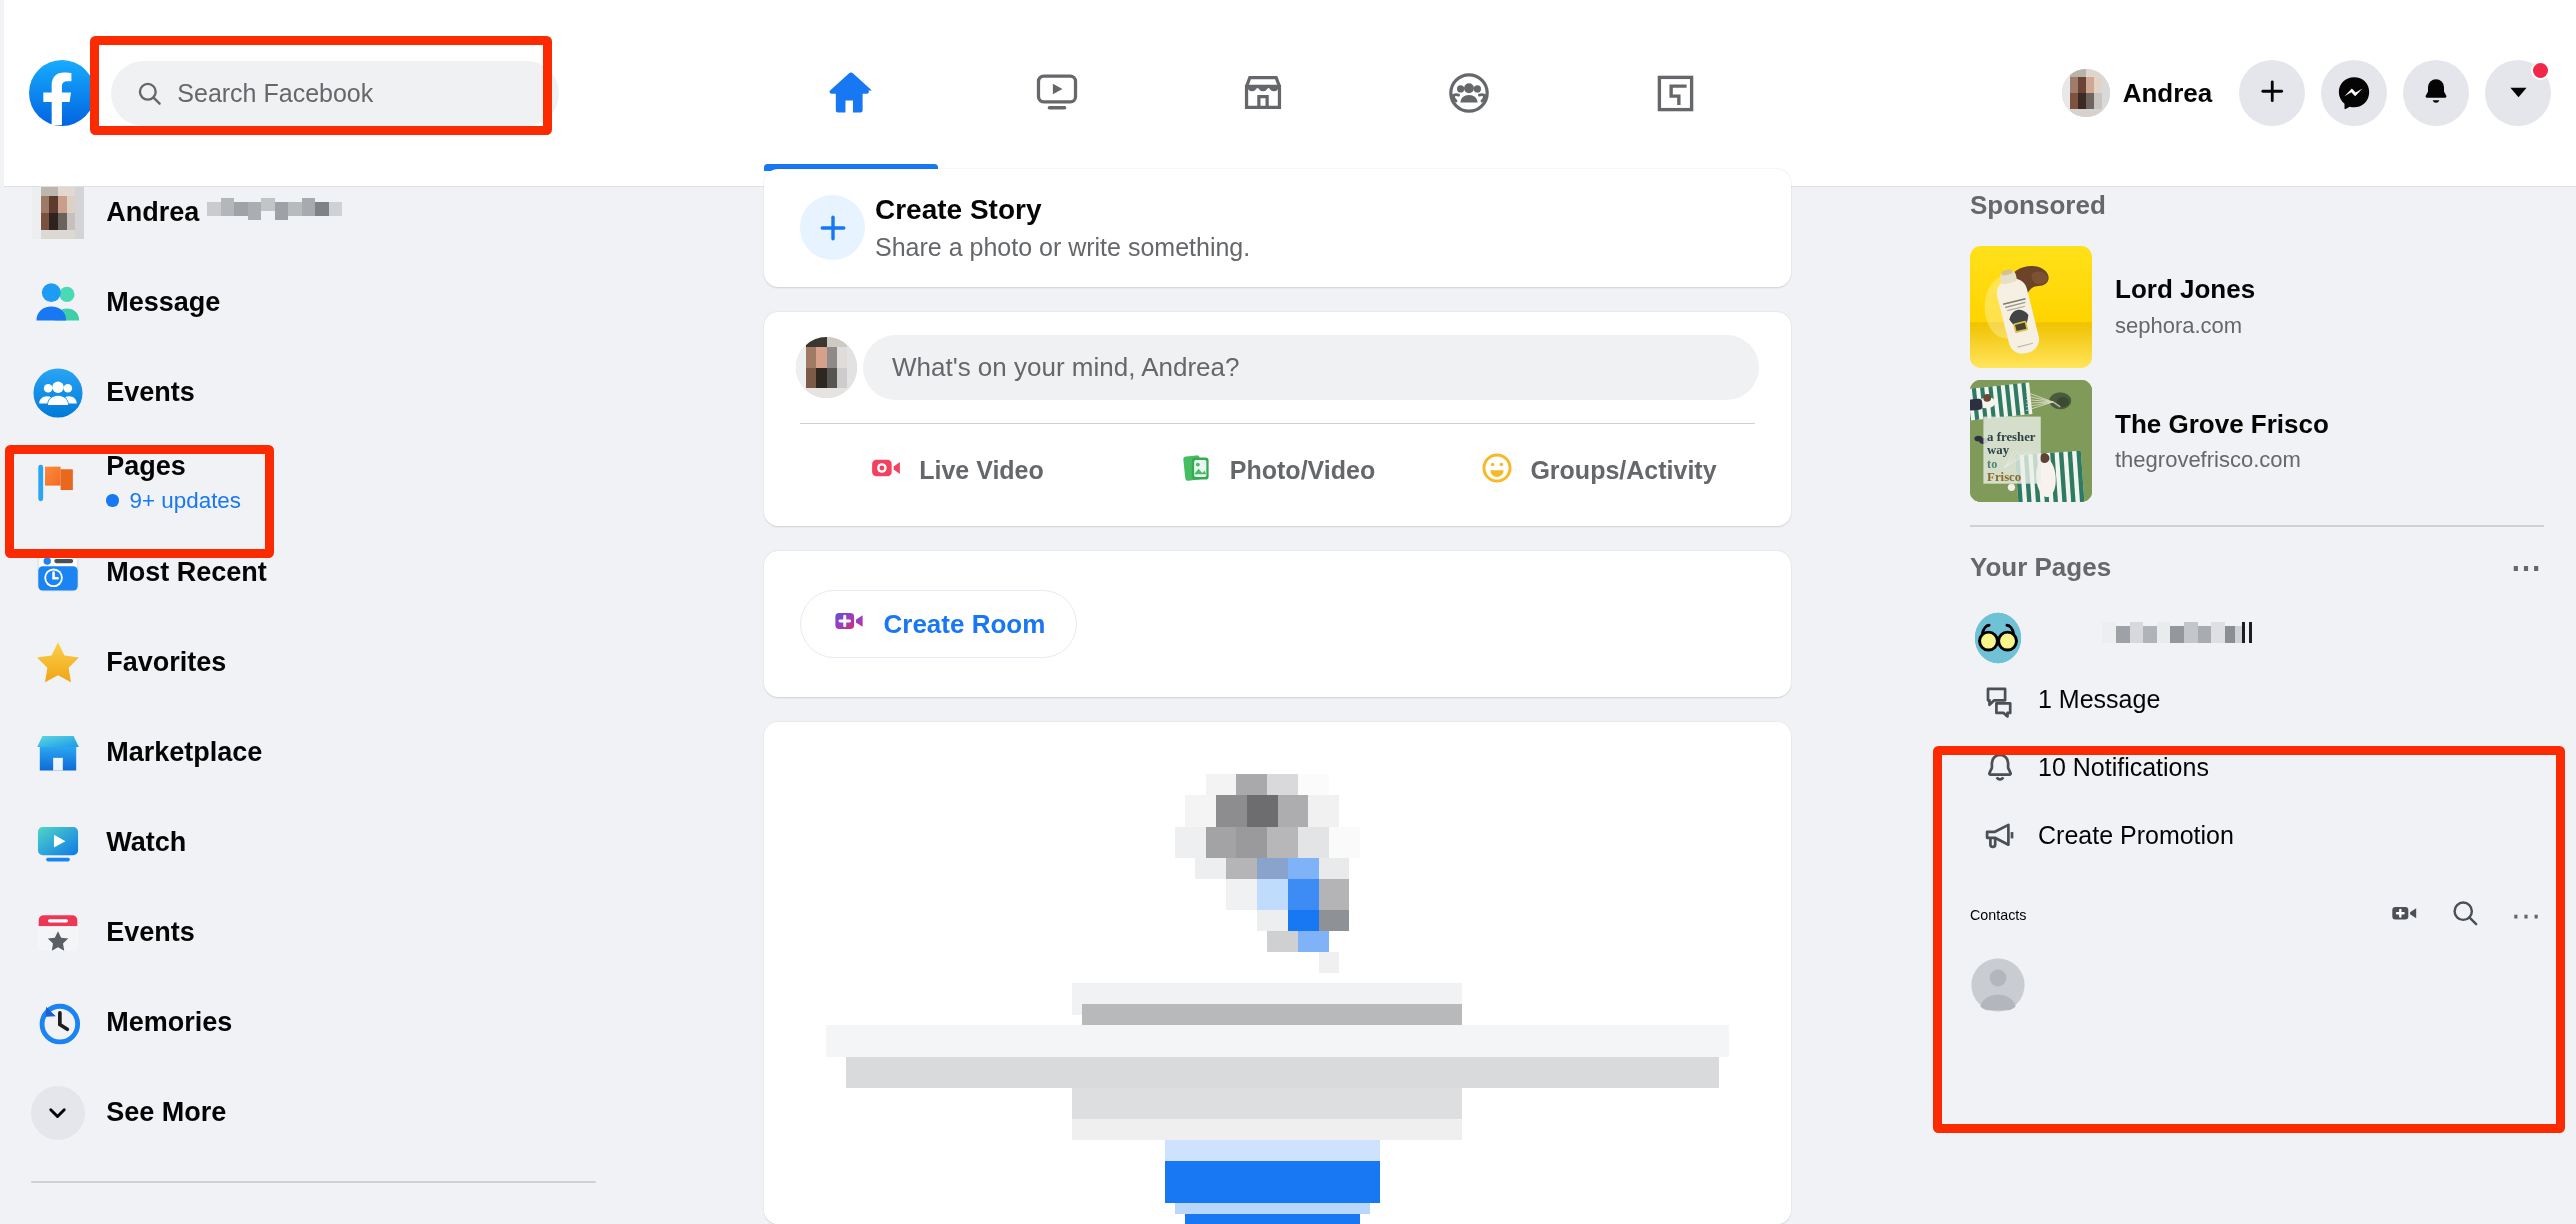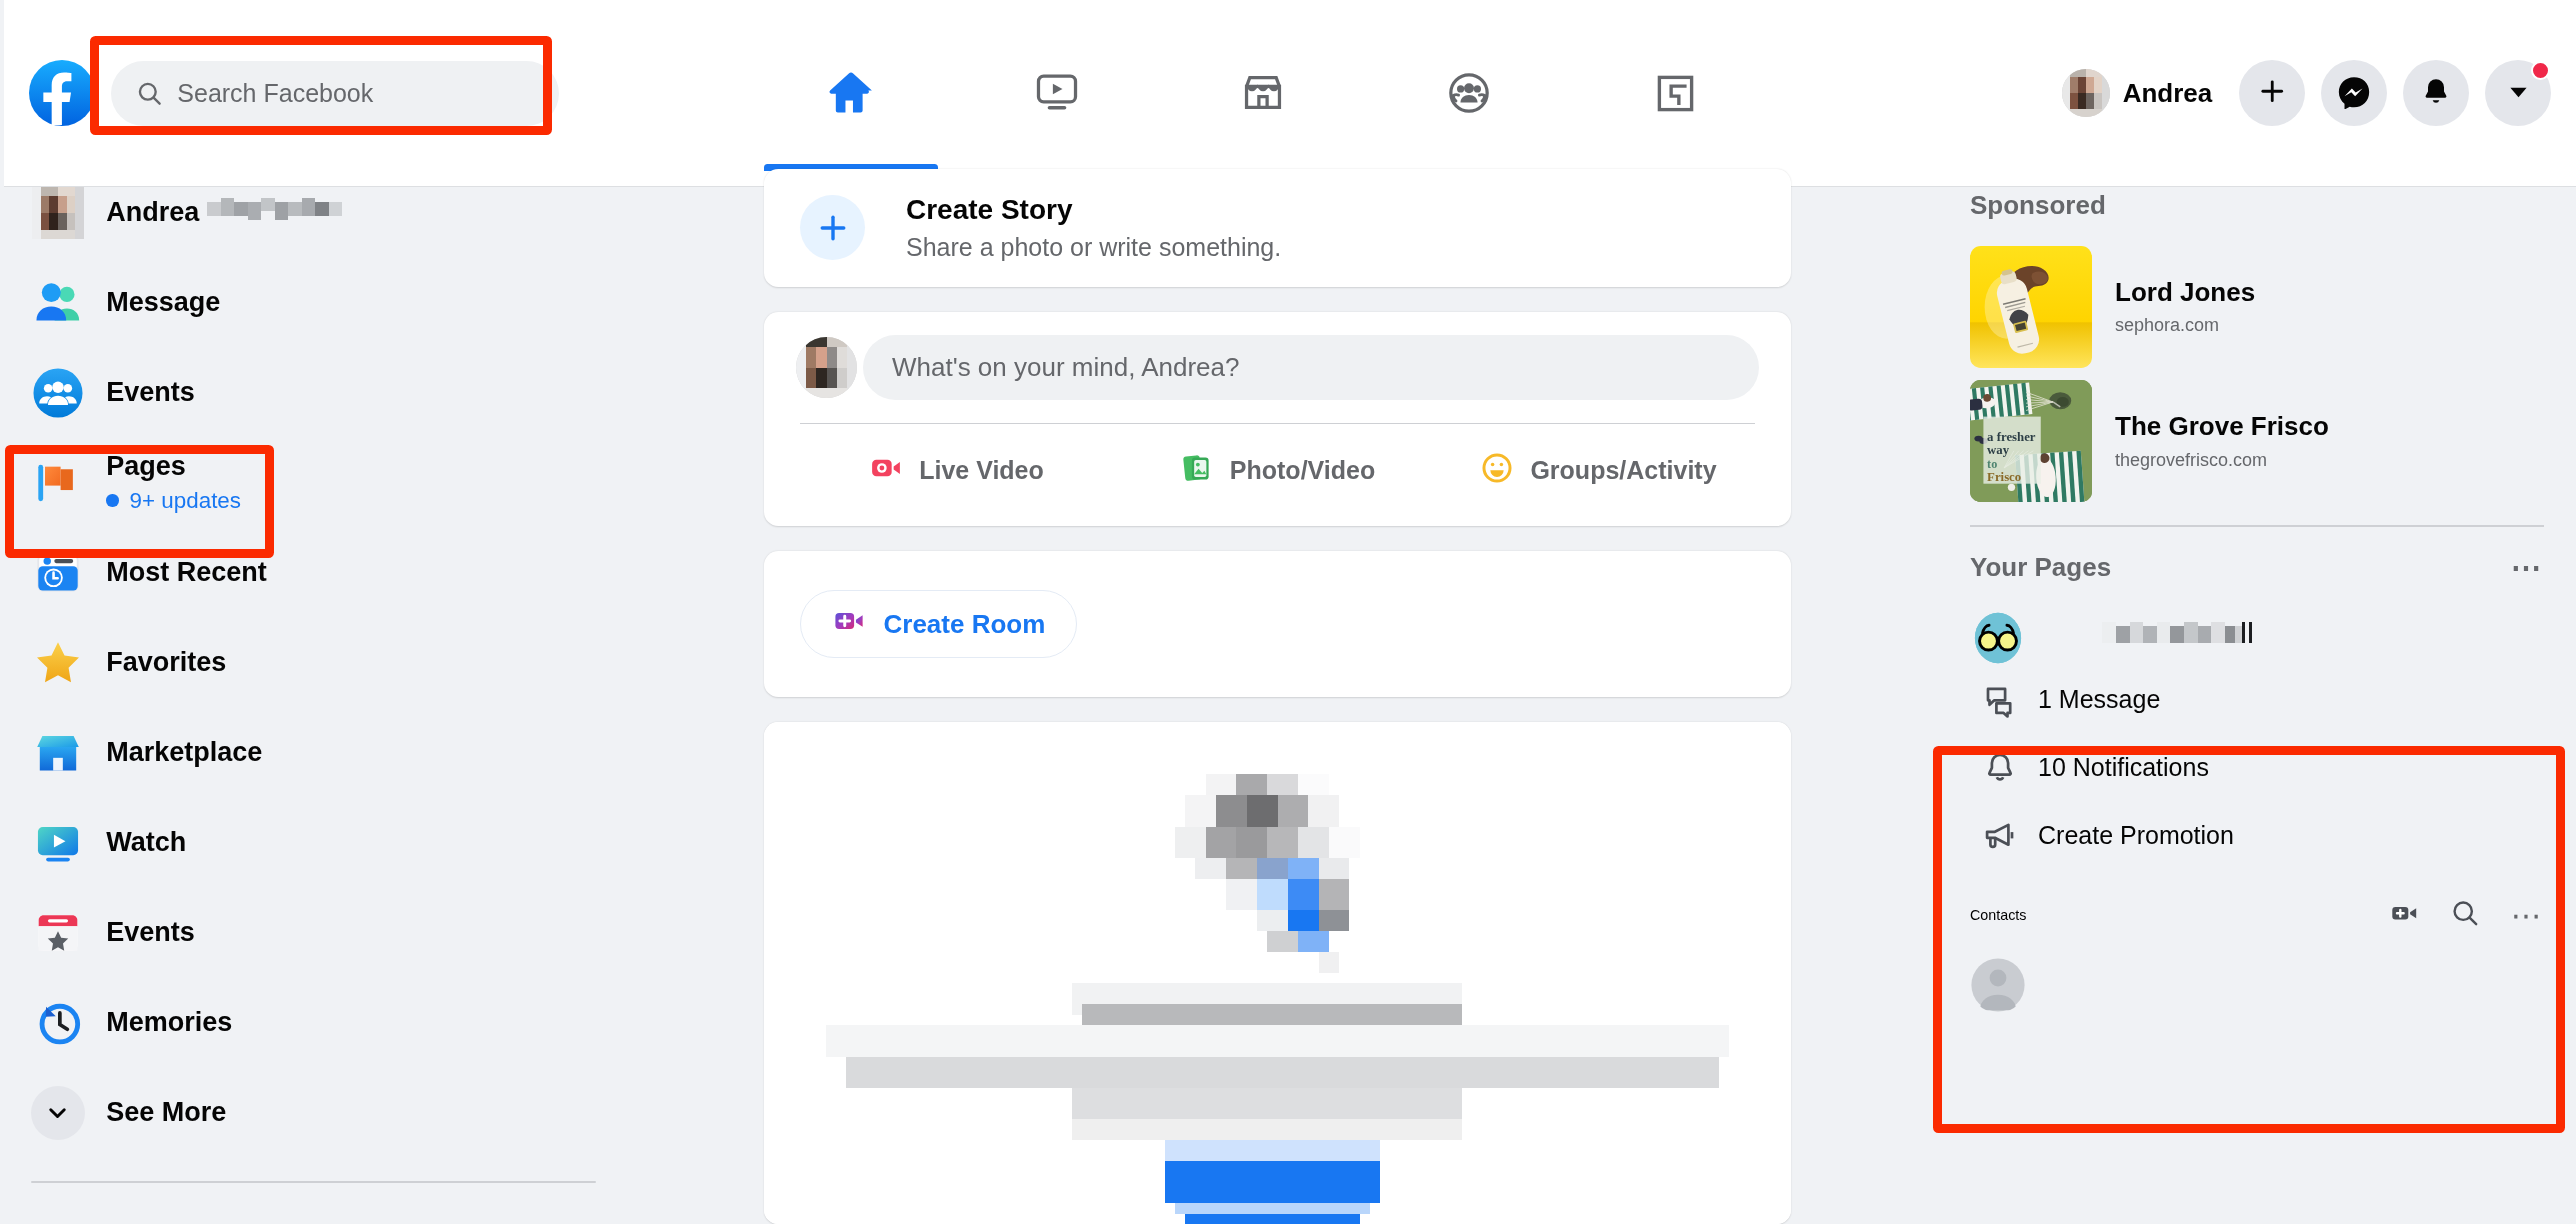--- a/index.html
+++ b/index.html
@@ -80,21 +80,21 @@
   .feed {
     position: absolute; top: 155px; left: 744px;
     width: 1067px; height: 1069px;
     padding-top: 14.3px;
   }
   .card {
     background: #fff; border-radius: 14.3px;
     box-shadow: 0 0.9px 1.8px rgba(0,0,0,.14);
     margin: 0 20px 25px 20px;
   }
-  .create-story { display: flex; align-items: center; gap: 41px; padding: 25px 36px; }
+  .create-story { display: flex; align-items: center; gap: 10px; padding: 25px 36px; }
   .cs-plus {
     width: 65px; height: 65px; border-radius: 50%;
     background: #e7f3ff; display: flex; align-items: center; justify-content: center;
     flex: 0 0 65px;
   }
   .cs-title { font-size: 28px; font-weight: 700; color: #050505; }
   .cs-sub { font-size: 25px; color: #65676b; margin-top: 6.3px; }
 
   .composer { padding: 23px 32px 9px 32px; }
   .comp-row { display: flex; align-items: center; gap: 6px; }
@@ -125,21 +125,21 @@
     padding: 22px 32px 0 34px;
   }
   .rail-head {
     font-size: 26px; font-weight: 600; color: #65676b;
     display: flex; align-items: center; justify-content: space-between;
     height: 56px;
   }
   .ad { display: flex; align-items: center; gap: 23px; margin-top: 12.5px; cursor: pointer; }
   .ad-thumb { width: 122px; height: 122px; border-radius: 10.8px; overflow: hidden; flex: 0 0 122px; }
   .ad-title { font-size: 26px; font-weight: 600; color: #050505; }
-  .ad-url { font-size: 18px; color: #65676b; margin-top: 7.2px; }
+  .ad-url { font-size: 22px; color: #65676b; margin-top: 7.2px; }
 
   .rail-divider { height: 1.8px; background: #ced0d4; margin: 23px 0 3.6px 0; }
 
   .pages-sec { padding-top: 9px; }
   .page-row { display: flex; align-items: center; gap: 20px; margin-top: 14.3px; cursor:pointer; }
   .page-av { width: 56px; height: 56px; border-radius: 50%; flex:0 0 56px; overflow:hidden;}
   .page-sub-row {
     display: flex; align-items: center; gap: 18px;
     height: 68px; cursor: pointer;
   }

